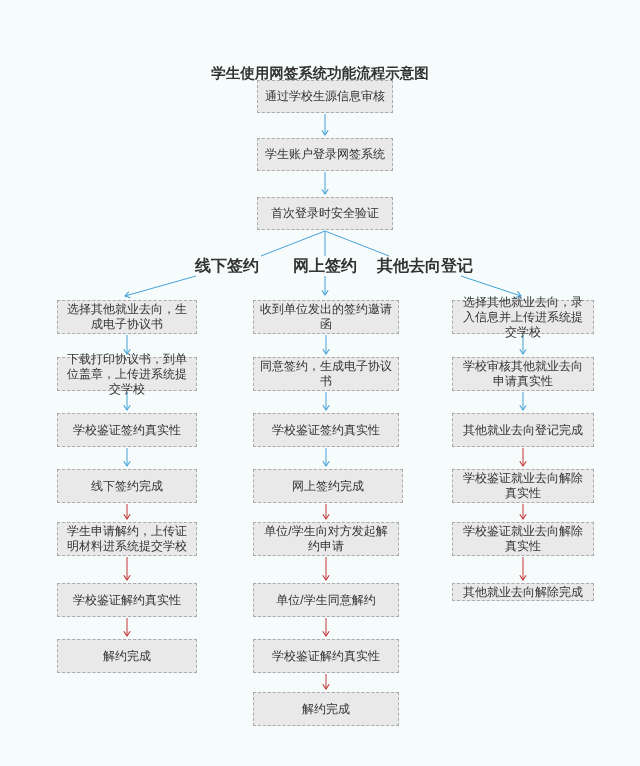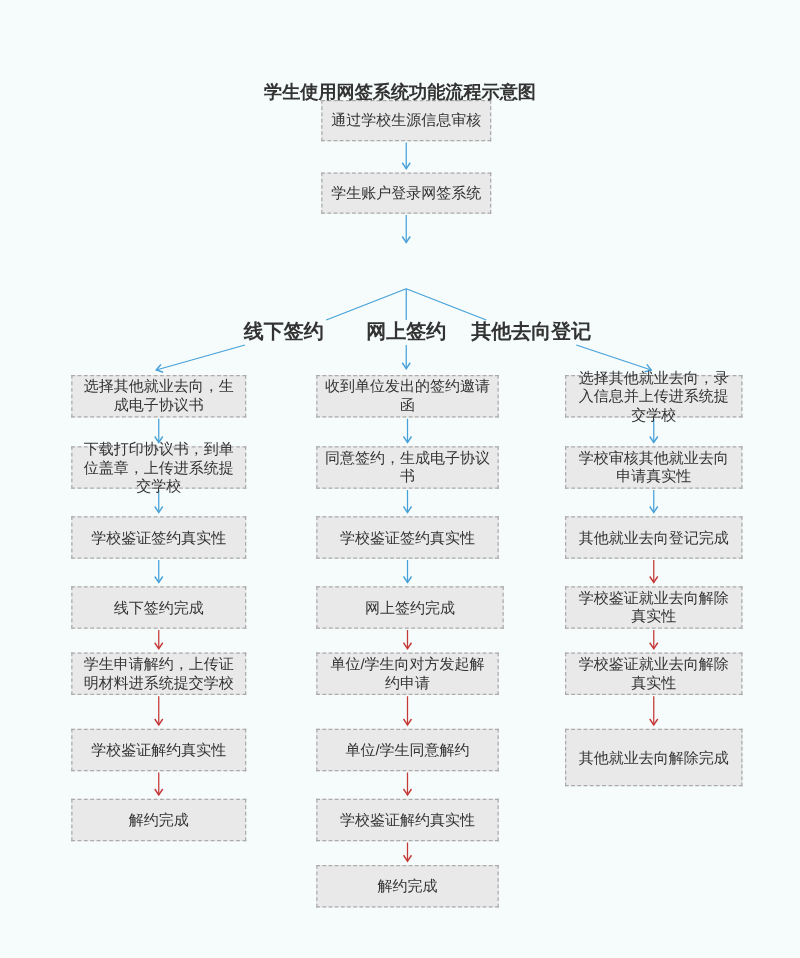--- a/index.html
+++ b/index.html
@@ -91,20 +91,21 @@
       <line x1="325" y1="231" x2="389" y2="256" stroke="#47a1d8" stroke-width="1"></line>
       <line x1="461" y1="276" x2="521" y2="296" stroke="#47a1d8" stroke-width="1" marker-end="url(#arrow-blue)"></line>
       <line x1="523" y1="335" x2="523" y2="354" stroke="#47a1d8" stroke-width="1" marker-end="url(#arrow-blue)"></line>
       <line x1="523" y1="392" x2="523" y2="410" stroke="#47a1d8" stroke-width="1" marker-end="url(#arrow-blue)"></line>
       <line x1="523" y1="448" x2="523" y2="466" stroke="#c43836" stroke-width="1" marker-end="url(#arrow-red)"></line>
       <line x1="523" y1="504" x2="523" y2="519" stroke="#c43836" stroke-width="1" marker-end="url(#arrow-red)"></line>
       <line x1="523" y1="557" x2="523" y2="580" stroke="#c43836" stroke-width="1" marker-end="url(#arrow-red)"></line>
     </svg>
 <div class="node" style="left: 257px; top: 80px; width: 136px; height: 33px;">通过学校生源信息审核</div>
     <div class="node" style="left: 257px; top: 138px; width: 136px; height: 33px;">学生账户登录网签系统</div>
+    <div class="node" style="left: 257px; top: 197px; width: 136px; height: 33px;">首次登录时安全验证</div>
     <div class="branch-label" style="left: 227px; top: 266px;">线下签约</div>
     <div class="node" style="left: 57px; top: 300px; width: 140px; height: 34px;">选择其他就业去向，生成电子协议书</div>
     <div class="node" style="left: 57px; top: 357px; width: 140px; height: 34px;">下载打印协议书，到单位盖章，上传进系统提交学校</div>
     <div class="node" style="left: 57px; top: 413px; width: 140px; height: 34px;">学校鉴证签约真实性</div>
     <div class="node" style="left: 57px; top: 469px; width: 140px; height: 34px;">线下签约完成</div>
     <div class="node" style="left: 57px; top: 522px; width: 140px; height: 34px;">学生申请解约，上传证明材料进系统提交学校</div>
     <div class="node" style="left: 57px; top: 583px; width: 140px; height: 34px;">学校鉴证解约真实性</div>
     <div class="node" style="left: 57px; top: 639px; width: 140px; height: 34px;">解约完成</div>
     <div class="branch-label" style="left: 325px; top: 266px;">网上签约</div>
     <div class="node" style="left: 253px; top: 300px; width: 146px; height: 34px;">收到单位发出的签约邀请函</div>
@@ -114,14 +115,14 @@
     <div class="node" style="left: 253px; top: 522px; width: 146px; height: 34px;">单位/学生向对方发起解约申请</div>
     <div class="node" style="left: 253px; top: 583px; width: 146px; height: 34px;">单位/学生同意解约</div>
     <div class="node" style="left: 253px; top: 639px; width: 146px; height: 34px;">学校鉴证解约真实性</div>
     <div class="node" style="left: 253px; top: 692px; width: 146px; height: 34px;">解约完成</div>
     <div class="branch-label" style="left: 425px; top: 266px;">其他去向登记</div>
     <div class="node" style="left: 452px; top: 300px; width: 142px; height: 34px;">选择其他就业去向，录入信息并上传进系统提交学校</div>
     <div class="node" style="left: 452px; top: 357px; width: 142px; height: 34px;">学校审核其他就业去向申请真实性</div>
     <div class="node" style="left: 452px; top: 413px; width: 142px; height: 34px;">其他就业去向登记完成</div>
     <div class="node" style="left: 452px; top: 469px; width: 142px; height: 34px;">学校鉴证就业去向解除真实性</div>
     <div class="node" style="left: 452px; top: 522px; width: 142px; height: 34px;">学校鉴证就业去向解除真实性</div>
-    <div class="node" style="left: 452px; top: 583px; width: 142px; height: 46px; text-align: right;">其他就业去向解除完成</div>
+    <div class="node" style="left: 452px; top: 583px; width: 142px; height: 18px; text-align: right;">其他就业去向解除完成</div>
   </div>
 
 </body></html>

